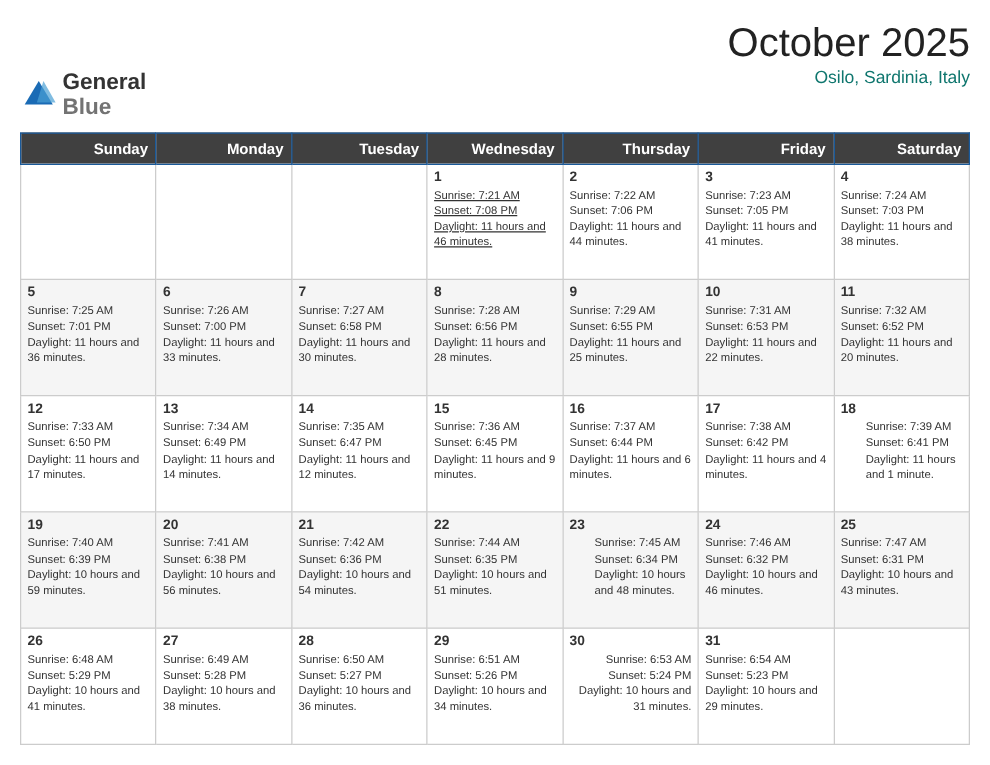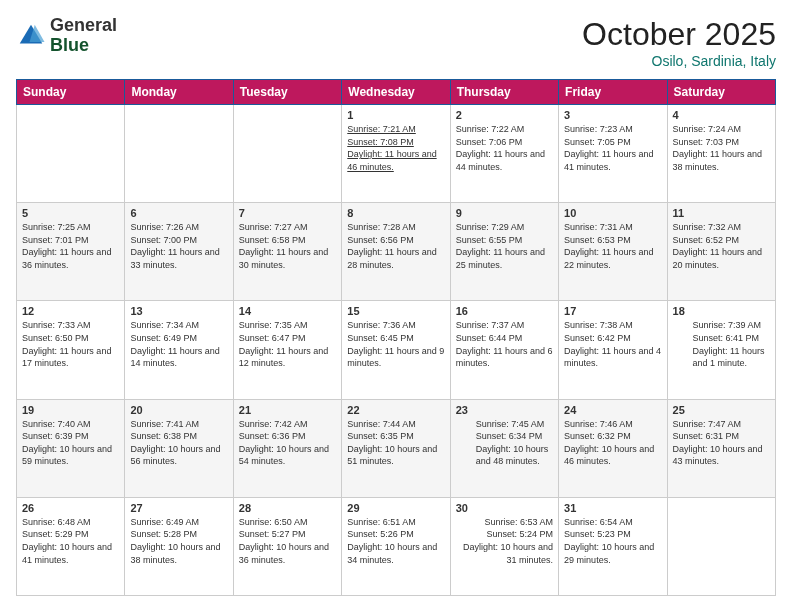--- a/index.html
+++ b/index.html
@@ -20,28 +20,29 @@
     .header {
       display: flex;
       justify-content: space-between;
       align-items: flex-start;
       margin-bottom: 10px;
     }
     .logo {
       display: flex;
       align-items: center;
       gap: 4px;
+      margin-top: 40px;
     }
     .logo-text {
       font-size: 18px;
       font-weight: bold;
       line-height: 1.1;
     }
     .logo-text .general { color: #333; }
-    .logo-text .blue { color: #14532d; }
+    .logo-text .blue { color: #737373; }
     .logo-icon {
       width: 30px;
       height: 30px;
     }
     .title-block {
       text-align: right;
     }
     .month-title {
       font-size: 32px;
       font-weight: normal;
@@ -52,23 +53,23 @@
       color: #0f766e;
     }
     .calendar {
       flex: 1;
       border: 1px solid #ccc;
       border-collapse: collapse;
       width: 100%;
       table-layout: fixed;
     }
     .calendar th {
-      background: #be185d;
+      background: #404040;
       color: #fff;
-      text-align: left;
+      text-align: right;
       padding: 5px 6px;
       font-size: 12px;
       border: 1px solid #1a5a9a;
     }
     .calendar td {
       vertical-align: top;
       padding: 4px 5px;
       border: 1px solid #ccc;
       font-size: 9.5px;
       color: #333;

